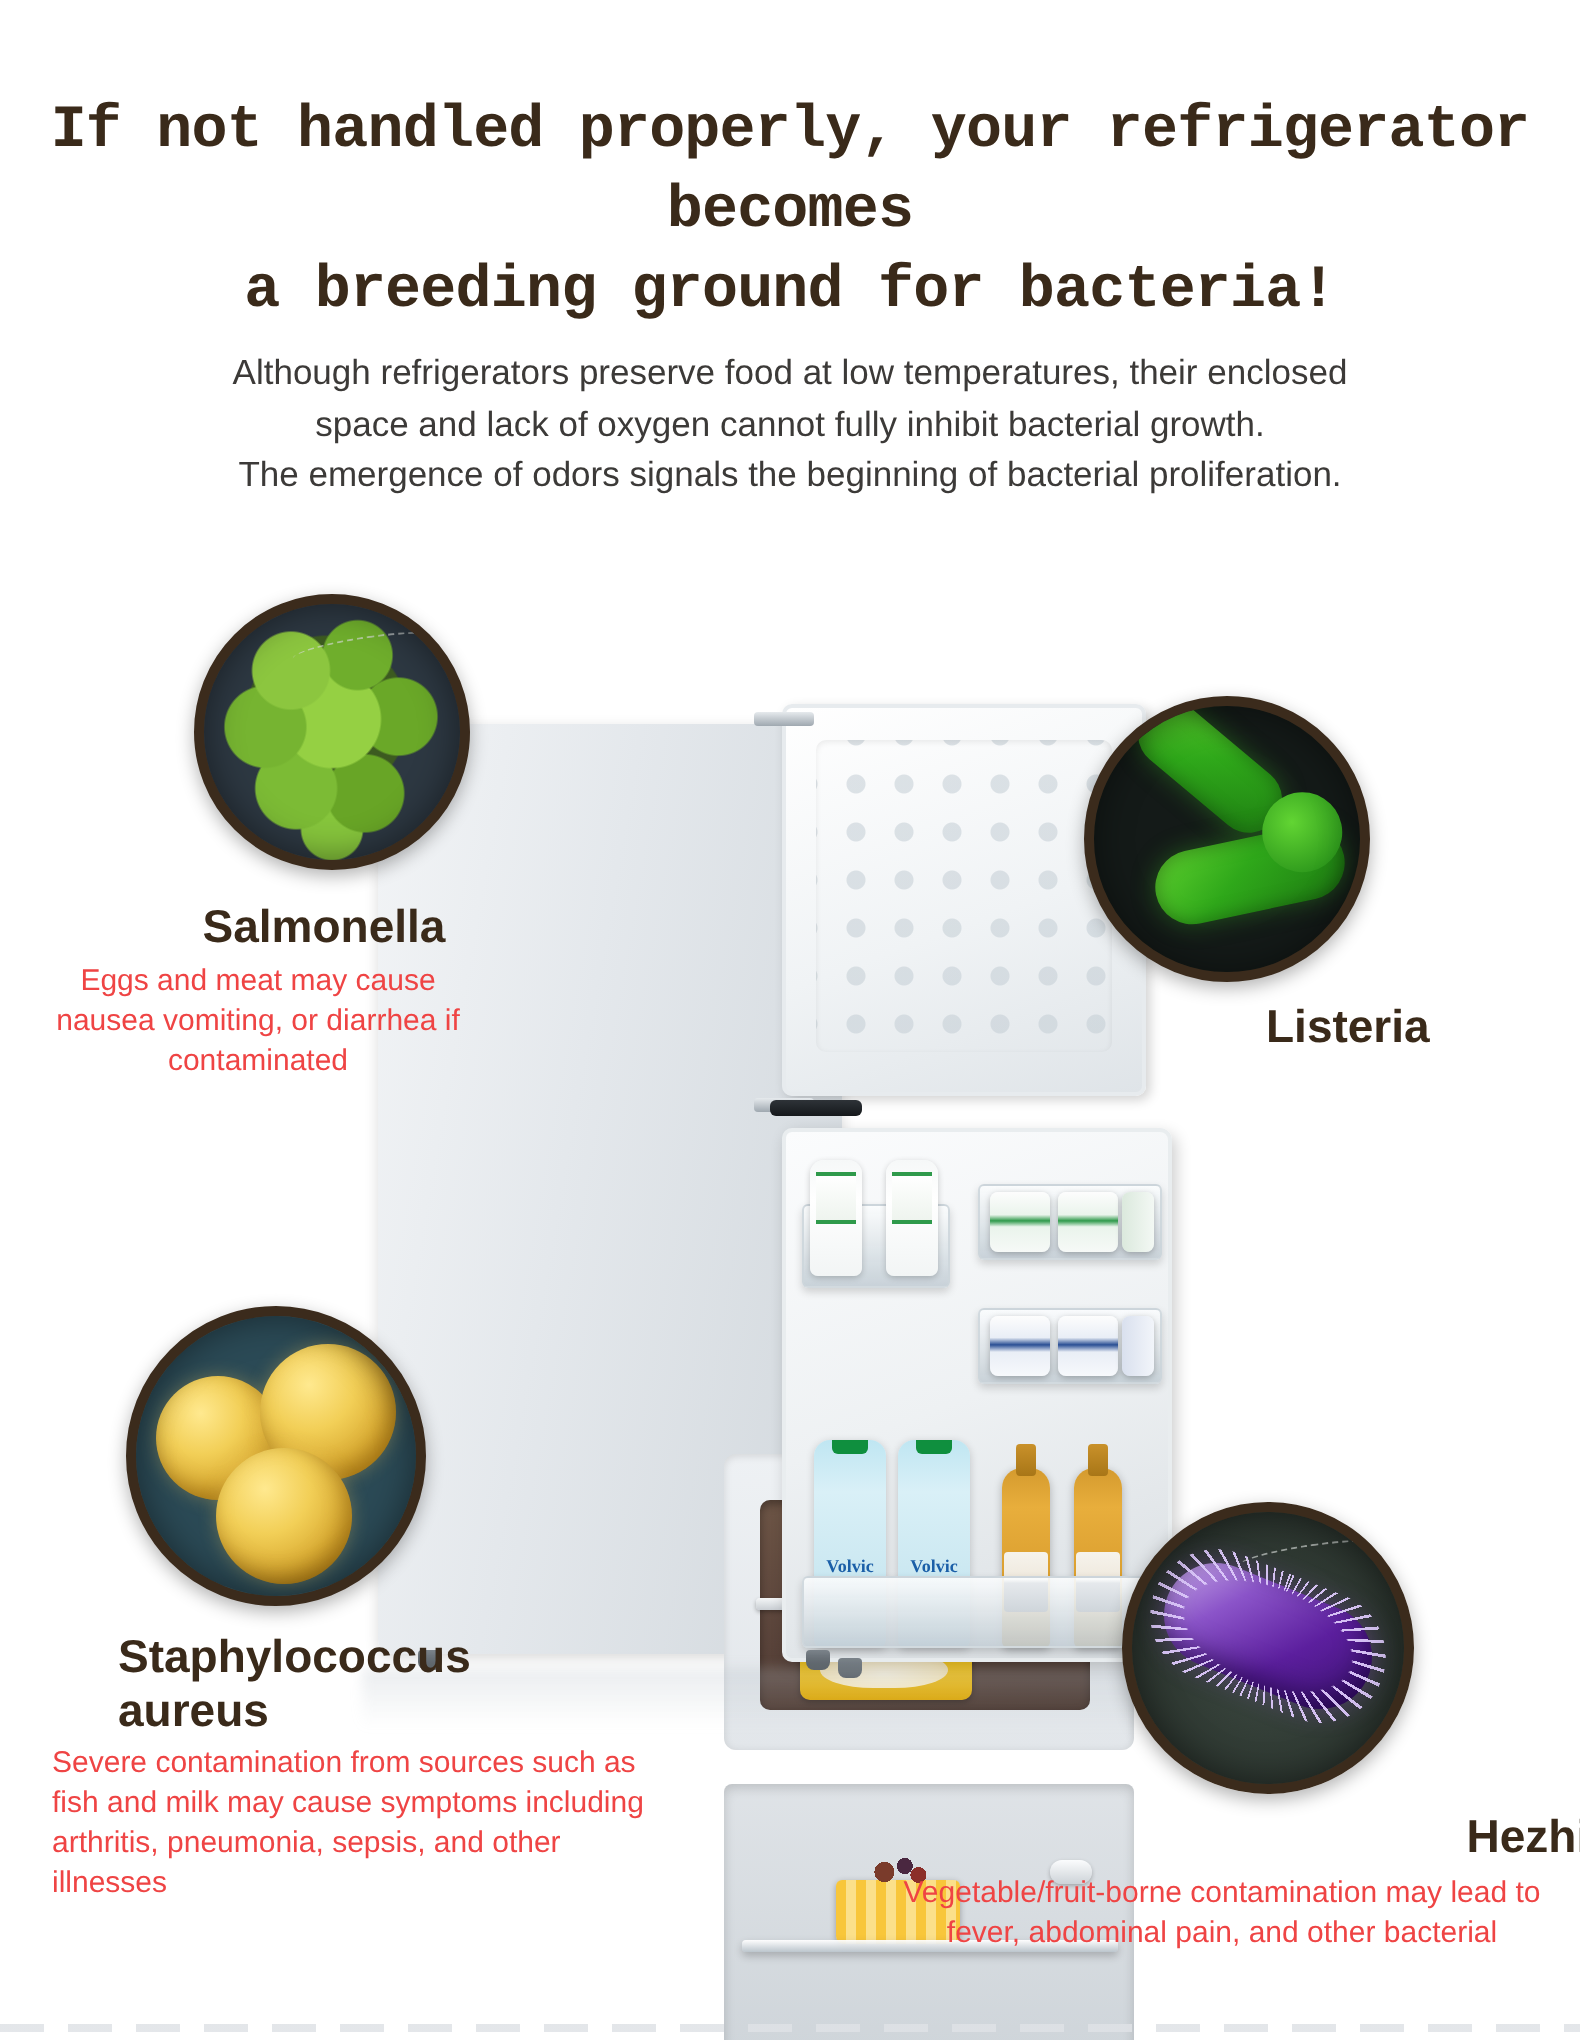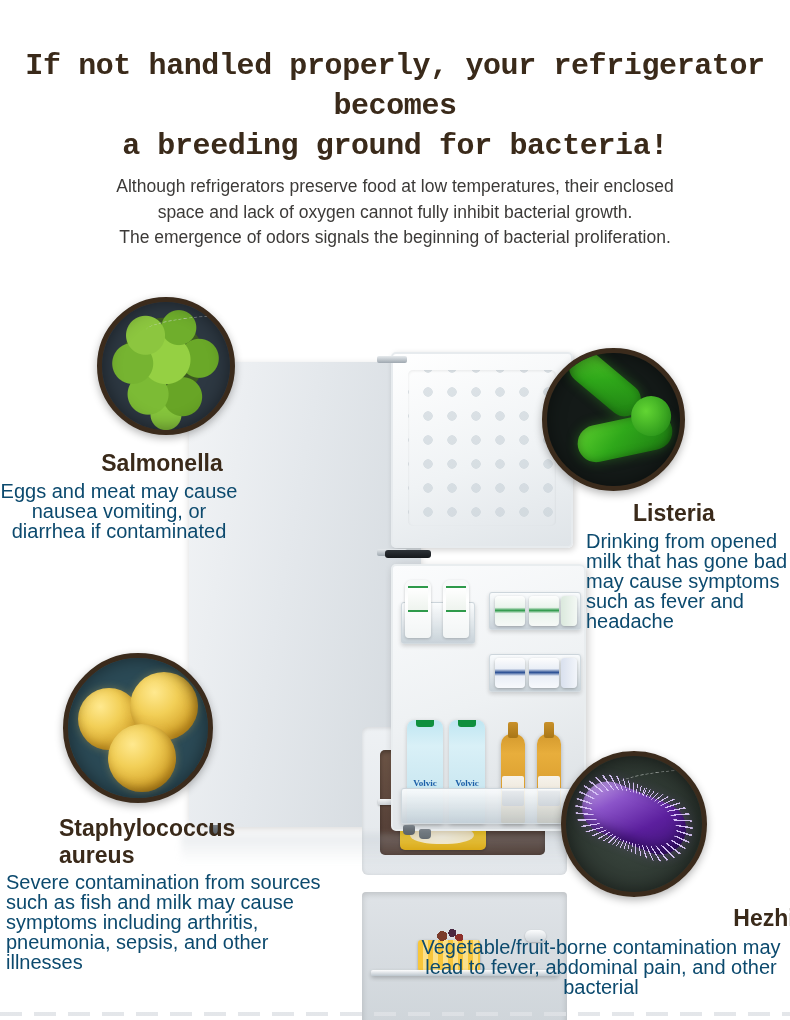--- a/index.html
+++ b/index.html
@@ -328,21 +328,21 @@
     border-top:1.5px dashed rgba(210,215,212,.65);
     border-radius:50%;
     transform: rotate(-8deg);
   }
 
   
   .germ-title {
     position:absolute; color:#3a2a1a; font-weight:800; font-size:23px; line-height:27px;margin-left:43px;
   }
   .germ-desc {
-    position:absolute; color:#0c4a6e; font-size:20px; line-height:20px;
+    position:absolute; color:#ef4444; font-size:15px; line-height:20px;padding-left:20px;
   }
   .t-salmonella { left: 0px; top: 450px; width: 238px; text-align: center; }
   .d-salmonella { left: 0px; top: 481px; width: 238px; text-align: center; }
   .t-listeria   { left: 590px; top: 500px; width: 200px; text-align: left; }
   .d-listeria   { left: 586px; top: 531px; width: 204px; text-align: left; }
   .t-staph      { left: 16px; top: 815px; width: 272px; text-align: left; }
   .d-staph      { left: 6px; top: 872px; width: 320px; text-align: left; }
   .t-hezhiella  { left: 460px; top: 905px; width: 330px; text-align: right; }
   .d-hezhiella  { left: 412px; top: 937px; width: 378px; text-align: center; }
 
@@ -424,21 +424,20 @@
     <div class="dashline"></div>
   </div>
   <div class="germ-title t-salmonella">Salmonella</div>
   <div class="germ-desc d-salmonella">Eggs and meat may cause nausea vomiting, or diarrhea if contaminated</div>
 
   <div class="germ germ-listeria">
     <div class="rod rod-1"></div>
     <div class="rod rod-2"></div>
   </div>
   <div class="germ-title t-listeria">Listeria</div>
-  <div class="germ-desc d-listeria">Drinking from opened milk that has gone bad may cause symptoms such as fever and headache</div>
 
   <div class="germ germ-staph">
     <div class="coccus c1"></div>
     <div class="coccus c2"></div>
     <div class="coccus c3"></div>
   </div>
   <div class="germ-title t-staph">
     <span>Staphylococcus</span><br>
     <span>aureus</span>
   </div>

